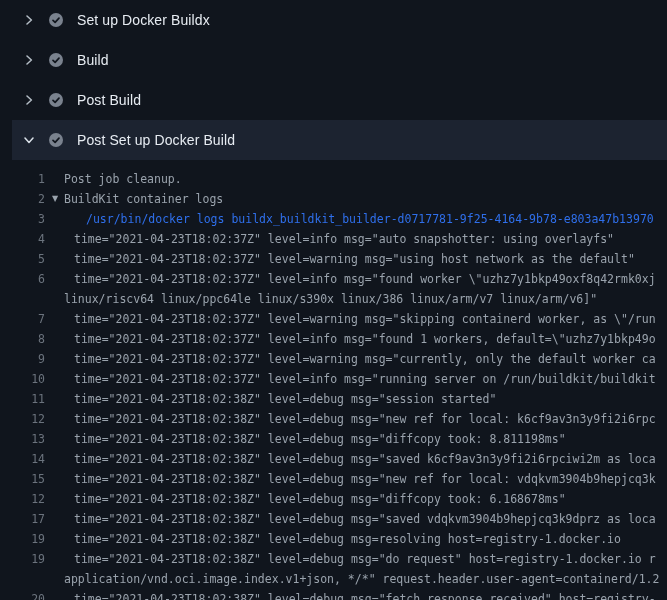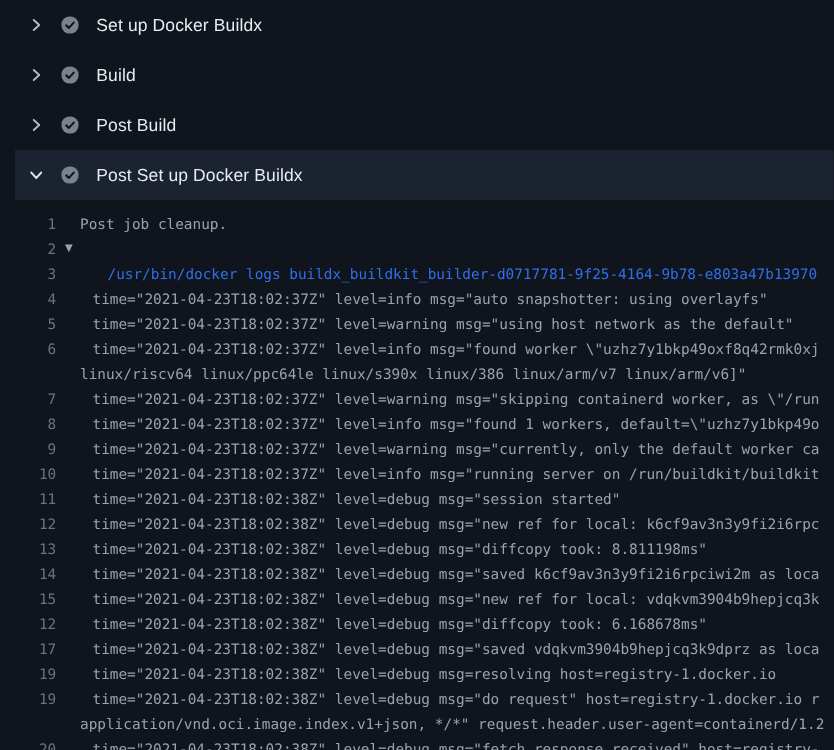--- a/index.html
+++ b/index.html
@@ -107,33 +107,33 @@
         <svg width="10" height="10" viewBox="0 0 10 10">
             <path d="M1 3 L5 7.4 L9 3" fill="none" stroke="#dbe2e9" stroke-width="1.5" stroke-linecap="round" stroke-linejoin="round"></path>
           </svg>
       </span>
       <span class="status">
         <svg width="14" height="14" viewBox="0 0 14 14">
             <circle cx="7" cy="7" r="7" fill="#7a828e"></circle>
             <path d="M4 7.3 L6.1 9.3 L10 5.1" fill="none" stroke="#10151d" stroke-width="1.7" stroke-linecap="round" stroke-linejoin="round"></path>
           </svg>
       </span>
-      <span class="step-title">Post Set up Docker Buildx</span>
+      <span class="step-title">Post Set up Docker Build</span>
     </div>
 
   </div>
 
   <div class="log" id="log">
       <div class="log-row k-plain">
     <span class="ln">1</span>
     <span class="lc"><span class="txt">Post job cleanup.</span></span>
   </div>
       <div class="log-row k-group">
     <span class="ln">2</span>
-    <span class="lc"><span class="marker">▼</span></span>
+    <span class="lc"><span class="marker">▼</span><span class="txt">BuildKit container logs</span></span>
   </div>
       <div class="log-row k-command">
     <span class="ln">3</span>
     <span class="lc"><span class="txt">/usr/bin/docker logs buildx_buildkit_builder-d0717781-9f25-4164-9b78-e803a47b13970</span></span>
   </div>
       <div class="log-row k-log">
     <span class="ln">4</span>
     <span class="lc"><span class="txt">time="2021-04-23T18:02:37Z" level=info msg="auto snapshotter: using overlayfs"</span></span>
   </div>
       <div class="log-row k-log">

